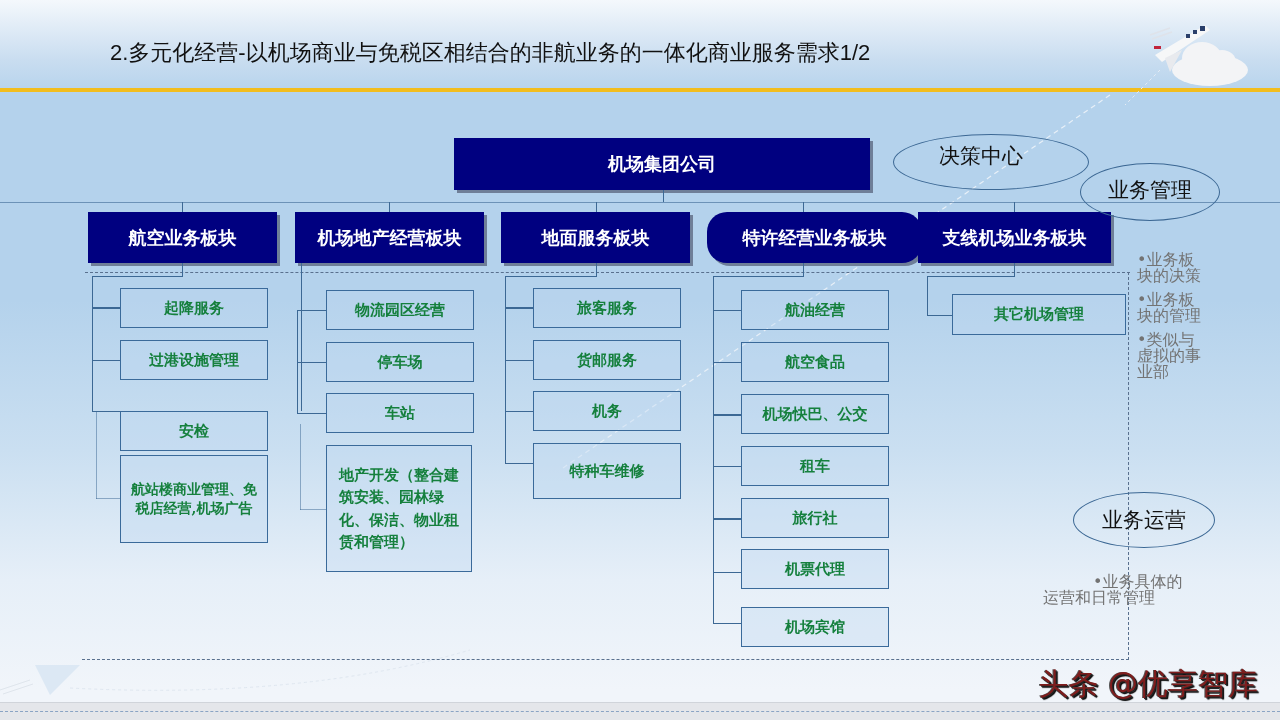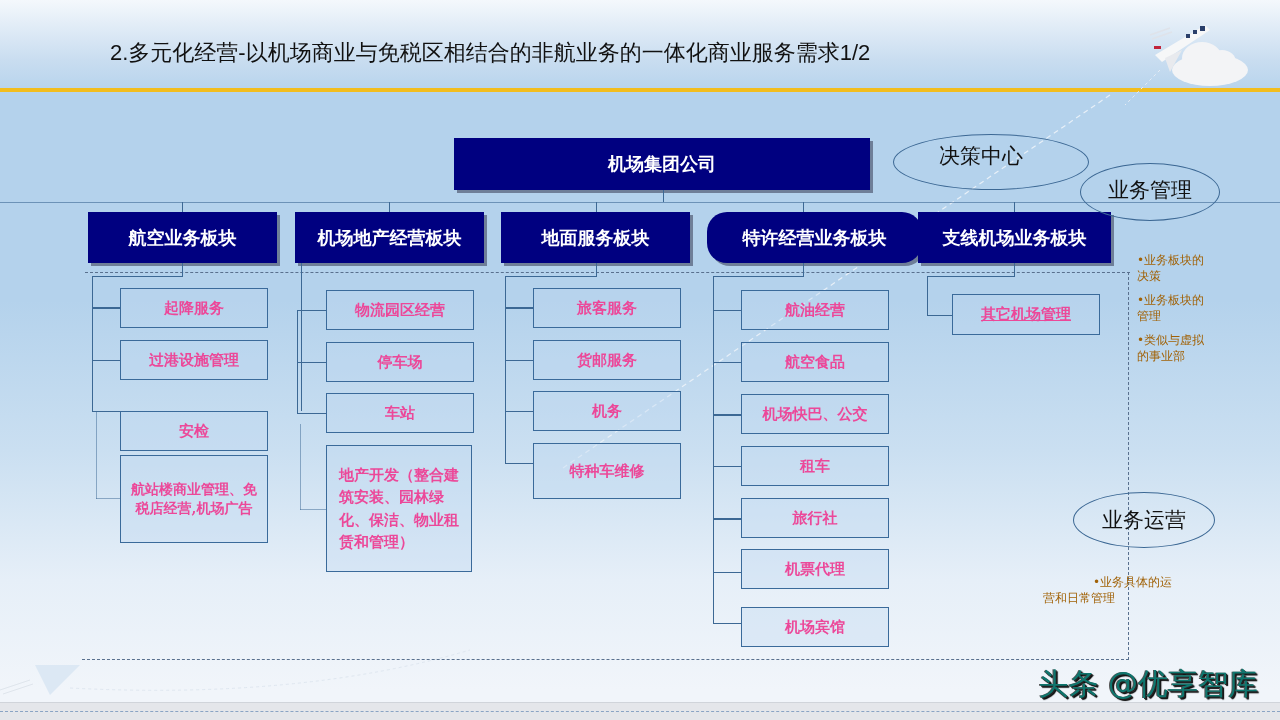--- a/index.html
+++ b/index.html
@@ -15,36 +15,36 @@
     font-family: "Liberation Sans", "DejaVu Sans", sans-serif;
   }
   .gold-line { left: 0; top: 88px; width: 1280px; height: 4px; background: #f2bd1e; }
   .box-dark {
     position: absolute; background: #000080; color: #fff;
     display: flex; align-items: center; justify-content: center;
     font-family: "DejaVu Serif", serif; font-weight: bold; font-size: 18px;
     box-shadow: 3px 3px 0 #6f7f98;
   }
   .box-light {
-    position: absolute; border: 1.5px solid #3a6a9a; color: #ec4899;
+    position: absolute; border: 1.5px solid #3a6a9a; color: #15803d;
     background: rgba(190,215,240,0.35);
     display: flex; align-items: center; justify-content: center; text-align: center;
     font-family: "DejaVu Serif", serif; font-weight: bold; font-size: 15px; line-height: 1.35;
   }
   .line { position: absolute; background: #3c6894; }
   .dash-h { position: absolute; height: 0; border-top: 1px dashed #59708e; }
   .dash-v { position: absolute; width: 0; border-left: 1px dashed #59708e; }
   .ellipse {
     position: absolute; border: 1px solid #3c6894; border-radius: 50%;
     display: flex; align-items: center; justify-content: center;
     font-family: "DejaVu Serif", serif; font-size: 21px; color: #111;
   }
-  .note { position: absolute; font-size: 12px; line-height: 16px; color: #a16207; }
+  .note { position: absolute; font-size: 16px; line-height: 16px; color: #737373; }
   .watermark {
-    right: 22px; top: 664px; font-size: 30px; color: #0f766e;
+    right: 22px; top: 664px; font-size: 30px; color: #7f1d1d;
     text-shadow: 1px 1px 0 #222, -1px 0 0 #555, 2px 2px 1px #000;
     font-family: "DejaVu Sans", sans-serif;
   }
   .footer-bar { left: 0; top: 702px; width: 1280px; height: 18px; background: #e4e6ea; border-top: 1px solid #d0d4da; }
   .footer-dash { left: 0; top: 711px; width: 1280px; border-top: 1px dashed #8aa4c4; height: 0; }
 </style>
 </head>
 <body>
 
 <div class="abs title">2.多元化经营-以机场商业与免税区相结合的非航业务的一体化商业服务需求1/2</div>
@@ -200,21 +200,21 @@
     <span>机票代理</span>
   </div>
 <div class="box-light" style="left:741px; top:607px; width:148px; height:40px;">
     <span>机场宾馆</span>
   </div>
 
 <div class="line" style="left:1014px; top:263px; width:1px; height:14px;"></div>
 <div class="line" style="left:927px; top:276px; width:88px; height:1px;"></div>
 <div class="line" style="left:927px; top:276px; width:1px; height:40px;"></div>
 <div class="line" style="left:927px; top:315px; width:26px; height:1px;"></div>
-<div class="box-light" style="left:952px; top:294px; width:148px; height:41px;text-decoration:underline;">
+<div class="box-light" style="left:952px; top:294px; width:174px; height:41px;">
     <span>其它机场管理</span>
   </div>
 
 <div class="ellipse" style="left:893px; top:134px; width:196px; height:56px; padding-bottom:12px; padding-right:20px;">
   <span>决策中心</span>
 </div>
 <div class="ellipse" style="left:1080px; top:163px; width:140px; height:58px; padding-bottom:4px;">
   <span>业务管理</span>
 </div>
 

